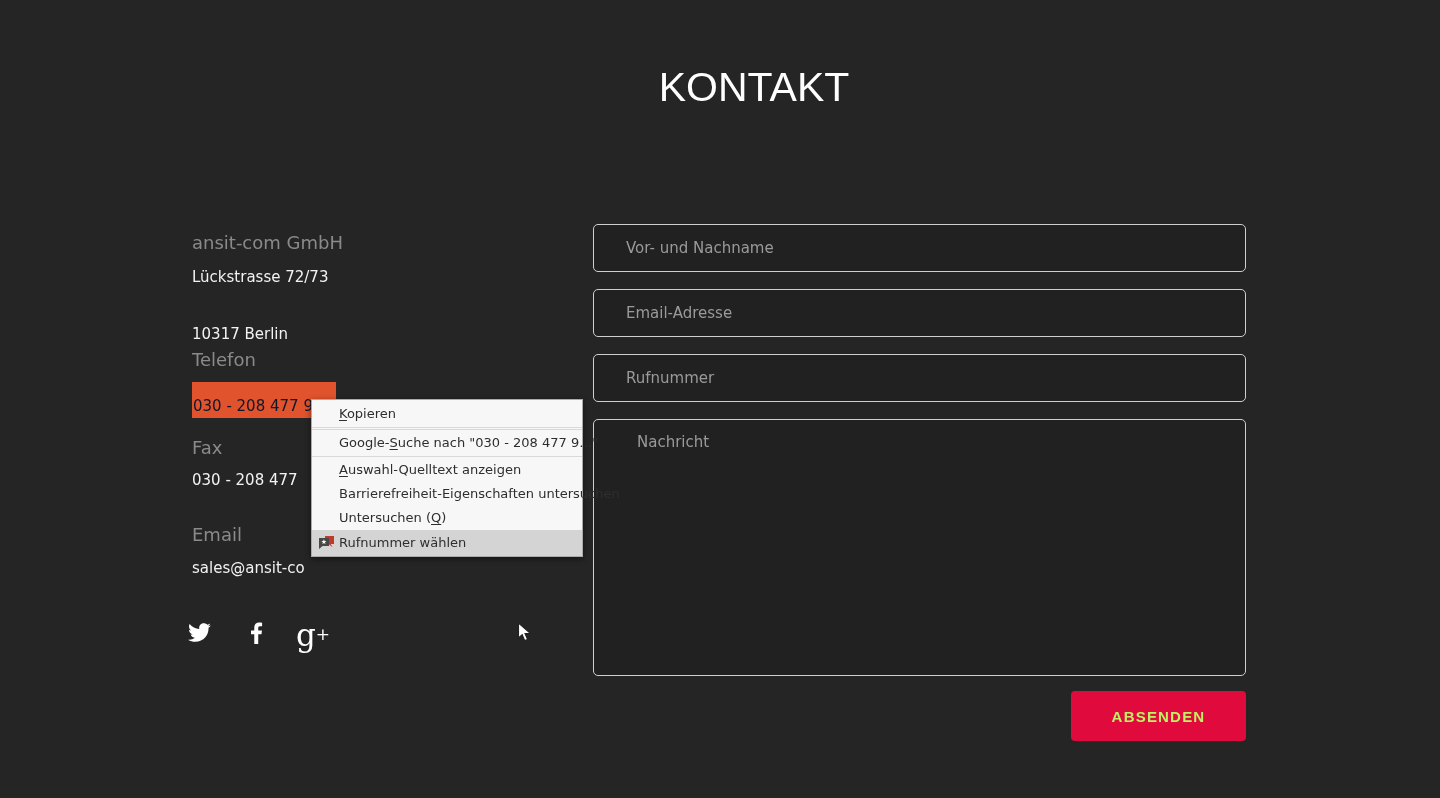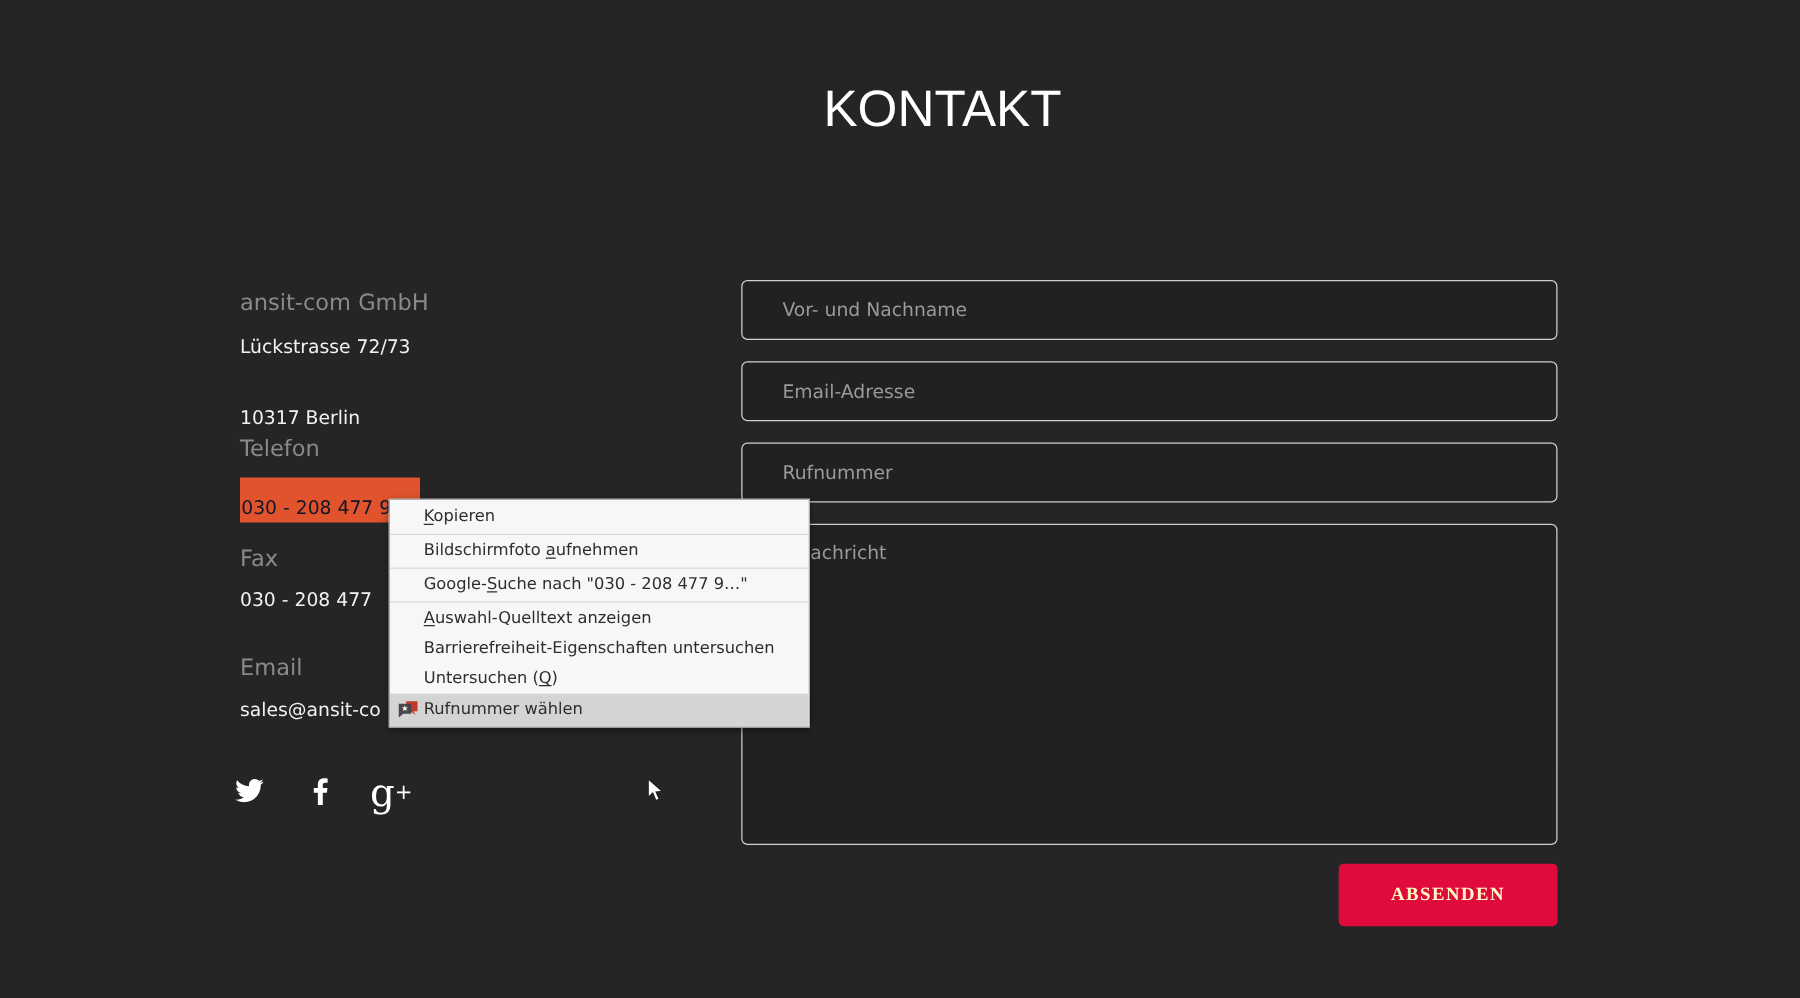--- a/index.html
+++ b/index.html
@@ -57,27 +57,27 @@
   .f3 { top:130px; }
   .msg {
     position:absolute; left:0; top:195px; width:653px; height:257px;
     background:#212121; border:1px solid #cfcfcf; border-radius:5px;
     color:#e8e8e8; font-size:15px; font-family:"DejaVu Sans", sans-serif;
     padding:13px 16px 13px 43px; resize:none; outline:none;
   }
   .submit-btn {
     position:absolute; left:1071px; top:691px; width:175px; height:50px;
     background:var(--accent,#E00A3C); border:none; border-radius:4px;
-    color:#fef9c3; font-size:15px; font-weight:bold; letter-spacing:1.2px;
-    font-family:Liberation Serif, serif; cursor:pointer;
+    color:#bef264; font-size:15px; font-weight:bold; letter-spacing:1.2px;
+    font-family:Liberation Sans, sans-serif; cursor:pointer;
   }
 
   
   .context-menu {
-    position:absolute; left:311px; top:399px; width:337px;
+    position:absolute; left:311px; top:399px; width:272px;
     background:var(--menu-bg,#F7F7F7);
     border:1px solid #ababab;
     box-shadow:0 2px 6px rgba(0,0,0,0.45);
     padding:2px 0 0 0;
     z-index:50;
   }
   .menu-item {
     position:relative; height:24px; line-height:24px;
     padding-left:27px; font-size:13px; color:#2e2e2e;
     white-space:nowrap; cursor:default;
@@ -129,21 +129,20 @@
   <input class="field f1" placeholder="Vor- und Nachname" style="">
   <input class="field f2" placeholder="Email-Adresse" style="">
   <input class="field f3" placeholder="Rufnummer" style="">
   <textarea class="msg" placeholder="Nachricht" style=""></textarea>
 </div>
 <button class="submit-btn">ABSENDEN</button>
 
 <div class="context-menu">
     <div class="menu-item"><span><u>K</u>opieren</span></div>
     <div class="menu-sep"></div>
-    <div class="menu-item"><span>Bildschirmfoto <u>a</u>ufnehmen</span></div>
     <div class="menu-sep"></div>
     <div class="menu-item"><span>Google-<u>S</u>uche nach "030 - 208 477 9…"</span></div>
     <div class="menu-sep"></div>
     <div class="menu-item"><span><u>A</u>uswahl-Quelltext anzeigen</span></div>
     <div class="menu-item"><span>Barrierefreiheit-Eigenschaften untersuchen</span></div>
     <div class="menu-item"><span>Untersuchen (<u>Q</u>)</span></div>
     <div class="menu-item highlighted"><span class="mi-icon"><svg width="17" height="17" viewBox="0 0 17 17">
           <path fill="#C0392B" d="M7 2h9v8h-3.2l1.7 3.2-4-3.2H7z"></path>
           <path fill="#474747" d="M1 4h10v8H4.6L1 15z"></path>
           <text x="3" y="10.2" font-size="6.5" fill="#ffffff">★</text>

